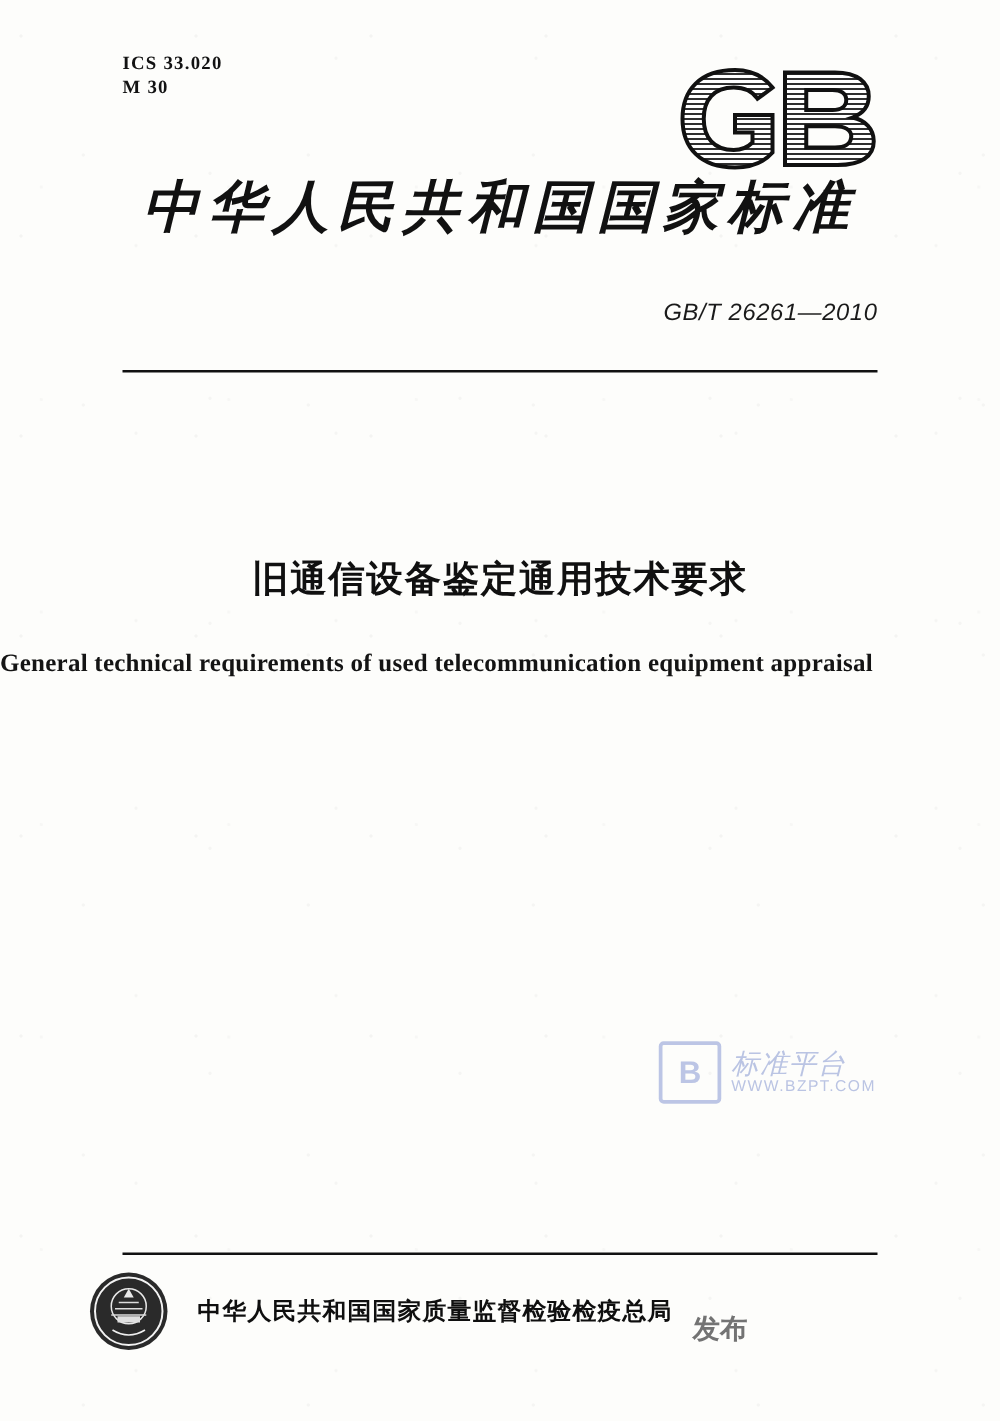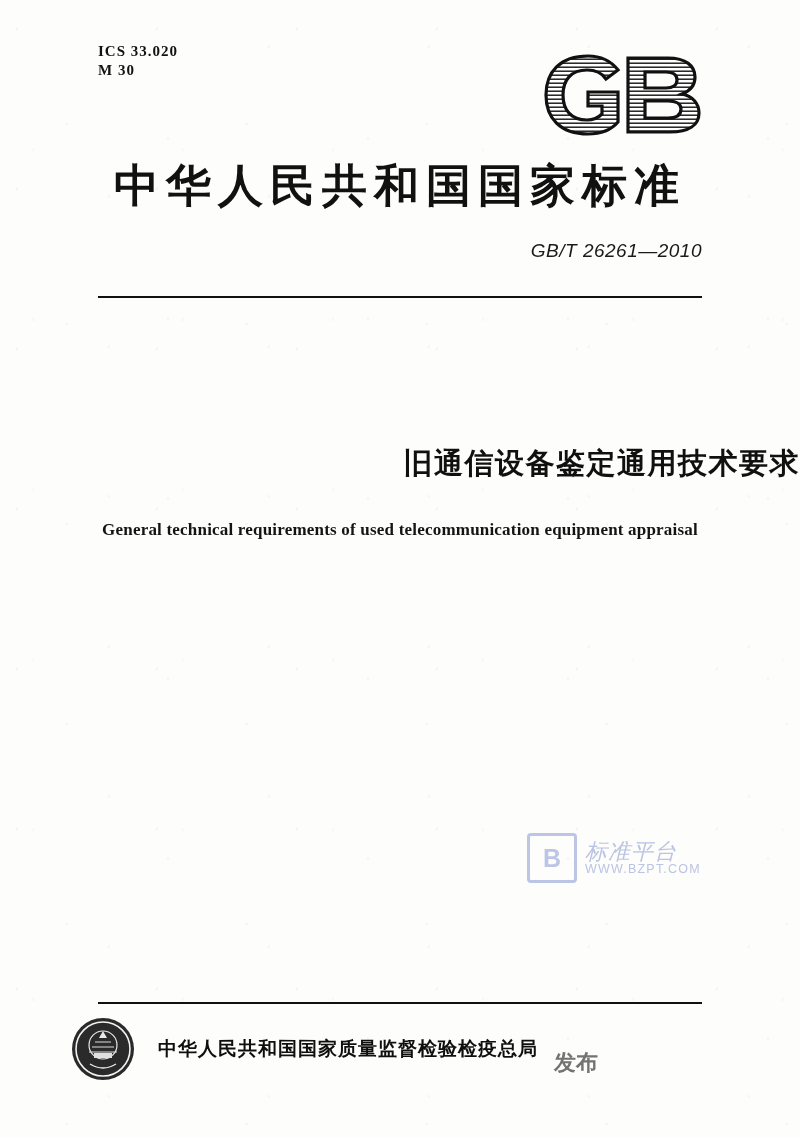--- a/index.html
+++ b/index.html
@@ -48,28 +48,29 @@
     right: 92px;
     top: 52px;
     width: 168px;
     height: 86px;
   }
 
   .national-title {
     position: absolute;
     left: 0;
     right: 0;
-    top: 156px;
+    top: 136px;
     text-align: center;
     font-family: "DejaVu Sans", sans-serif;
     font-weight: bold;
     font-size: 45px;
     letter-spacing: 7px;
     color: #111;
     white-space: nowrap;
+    font-style: italic;
   }
 
   .std-number {
     position: absolute;
     right: 98px;
     top: 240px;
     font-family: "Liberation Sans", sans-serif;
     font-size: 19px;
     letter-spacing: 0.5px;
     color: #1a1a1a;
@@ -83,37 +84,37 @@
     top: 296px;
     height: 2px;
     background: #111;
   }
 
   .title-cn {
     position: absolute;
     left: 0;
     right: 0;
     top: 444px;
-    text-align: right;
+    text-align: center;
     font-family: "DejaVu Sans", sans-serif;
     font-weight: bold;
     font-size: 29px;
     letter-spacing: 1.5px;
     color: #101010;
   }
 
   .title-en {
     position: absolute;
     left: 0;
     right: 0;
     top: 520px;
-    text-align: center;
+    text-align: left;
     font-family: "Liberation Serif", serif;
     font-weight: bold;
-    font-size: 17px;
+    font-size: 20px;
     letter-spacing: 0.2px;
     color: #141414;
   }
 
   .watermark {
     position: absolute;
     left: 527px;
     top: 833px;
     display: flex;
     align-items: center;

